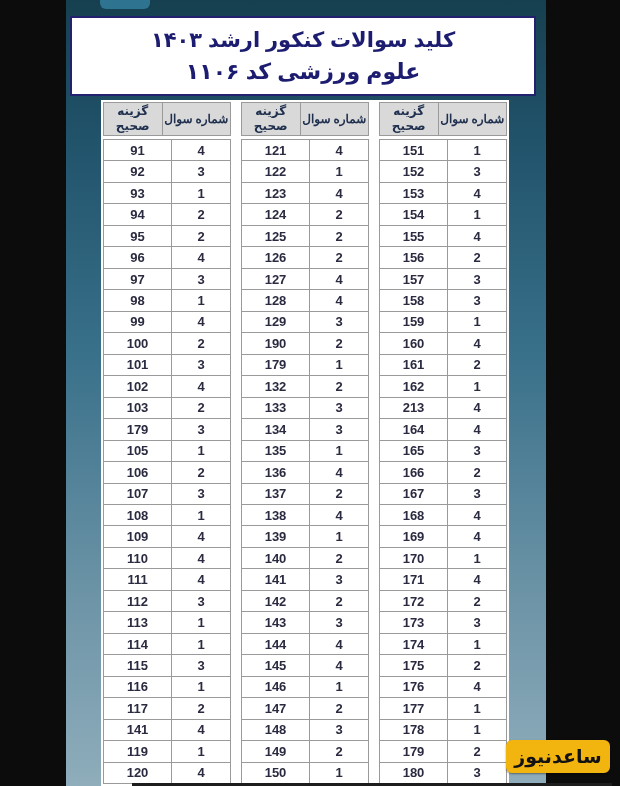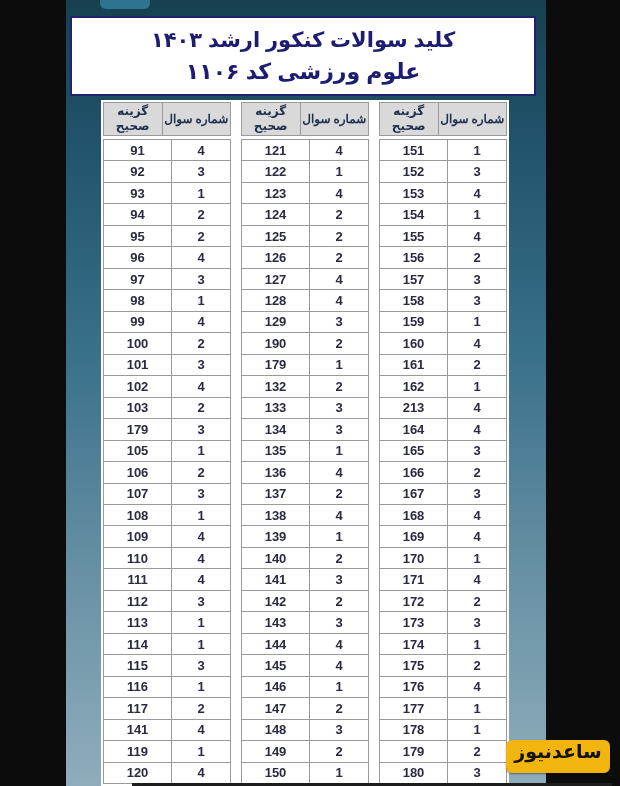--- a/index.html
+++ b/index.html
@@ -57,21 +57,21 @@
     display:flex;align-items:center;justify-content:center;
     font-size:13px;font-weight:bold;color:#2a2a40;
   }
   .qcell{width:54%;border-right:1px solid #9a9a9a;box-sizing:border-box;}
   .acell{width:46%;}
   .bottom-strip{position:absolute;left:66px;bottom:0;width:480px;height:3px;background:#1d1d1d;}
   
   .watermark{
     position:absolute;right:10px;bottom:13px;width:104px;height:33px;
     background:#f2b40e;border-radius:6px;
-    display:flex;justify-content:center;
+    display:flex;align-items:center;justify-content:center;
     direction:rtl;color:#121212;font-size:19px;font-weight:bold;
     box-shadow:0 1px 2px rgba(0,0,0,.4);
   }
 </style>
 </head>
 <body>
 
 <div class="side-bar left"></div>
 <div class="side-bar right"></div>
 

